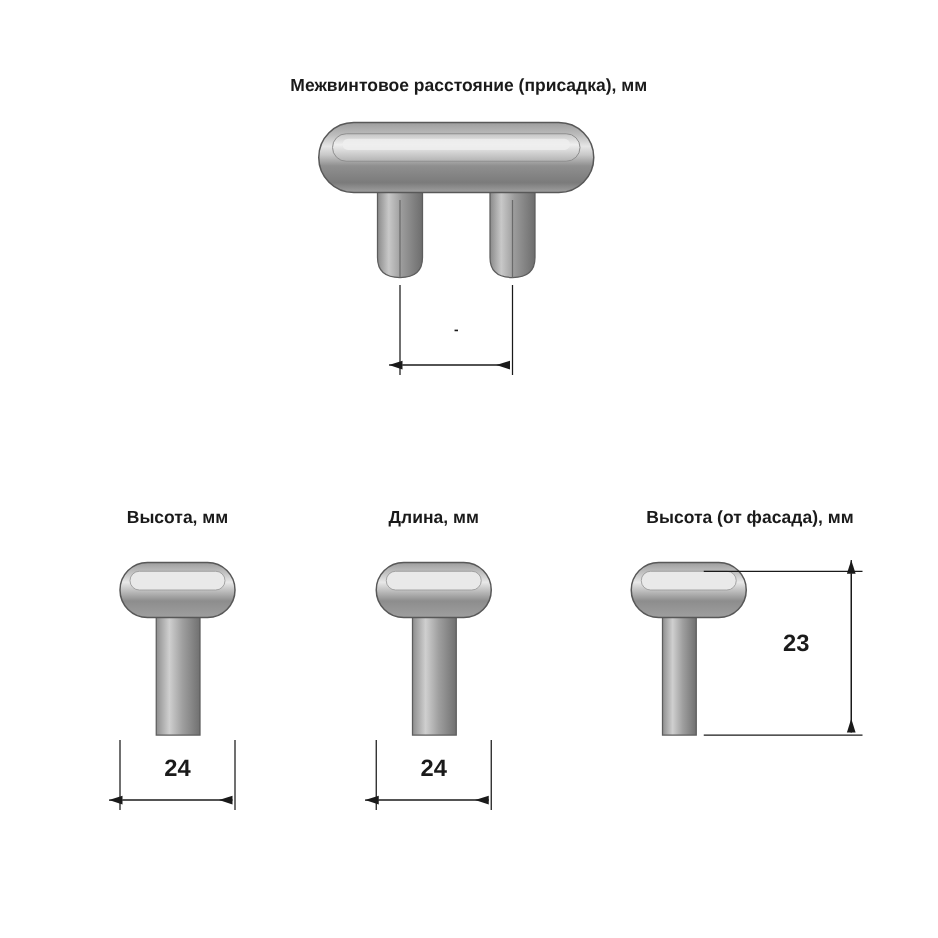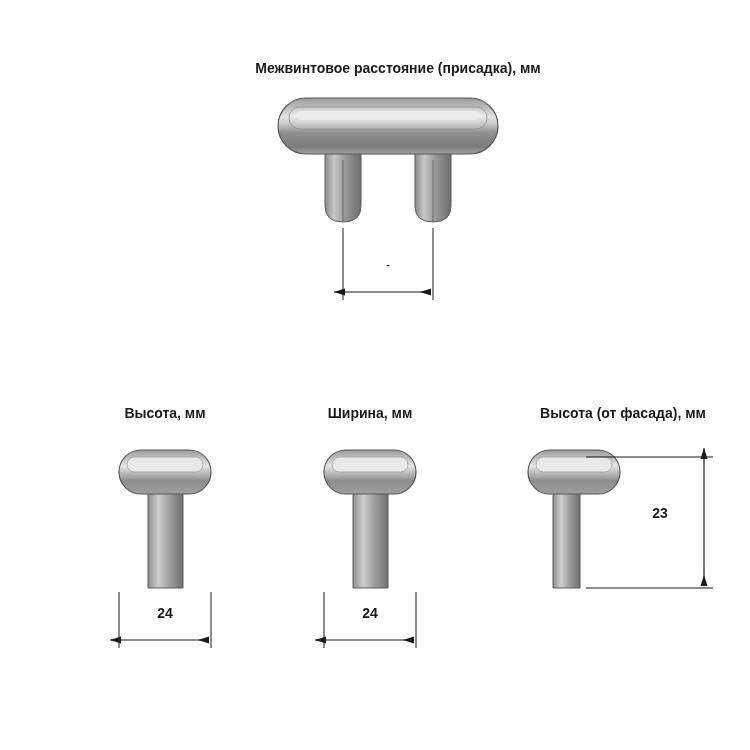--- a/index.html
+++ b/index.html
@@ -12,34 +12,33 @@
     height: 750px;
     font-family: "Liberation Sans", sans-serif;
     color: #1a1a1a;
     position: relative;
     overflow: hidden;
   }
   .stage {
     position: relative;
     width: 700px;
     height: 750px;
-    margin-left: 23px;
   }
   .caption {
     position: absolute;
     font-weight: bold;
     font-size: 14px;
     color: #1a1a1a;
     text-align: center;
     white-space: nowrap;
   }
   .dim-label {
     position: absolute;
     font-weight: bold;
-    font-size: 14px;
+    font-size: 19px;
     color: #1a1a1a;
     text-align: center;
     white-space: nowrap;
   }
   .dim-label-small {
     position: absolute;
     font-weight: bold;
     font-size: 11px;
     color: #1a1a1a;
     text-align: center;
@@ -154,21 +153,21 @@
       <line x1="563" y1="457" x2="690" y2="457" stroke="#1a1a1a" stroke-width="1"></line>
       <line x1="563" y1="588" x2="690" y2="588" stroke="#1a1a1a" stroke-width="1"></line>
       <line x1="681" y1="459" x2="681" y2="586" stroke="#1a1a1a" stroke-width="1.2" marker-start="url(#arrL)" marker-end="url(#arrR)"></line>
     </g>
   </svg>
 
   <div class="dim-label-small" style="left:335px; top:258px; width:60px;">-</div>
 
   <div class="caption" style="left:62px; top:405px; width:160px;">Высота, мм</div>
 
-  <div class="caption" style="left:267px; top:405px; width:160px;">Ширина, мм</div>
+  <div class="caption" style="left:267px; top:405px; width:160px;">Длина, мм</div>
 
   <div class="caption" style="left:478px; top:405px; width:244px;">Высота (от фасада), мм</div>
 
   <div class="dim-label" style="left:112px; top:605px; width:60px;">24</div>
 
   <div class="dim-label" style="left:317px; top:605px; width:60px;">24</div>
 
   <div class="dim-label" style="left:607px; top:505px; width:60px;">23</div>
 
 </div>

